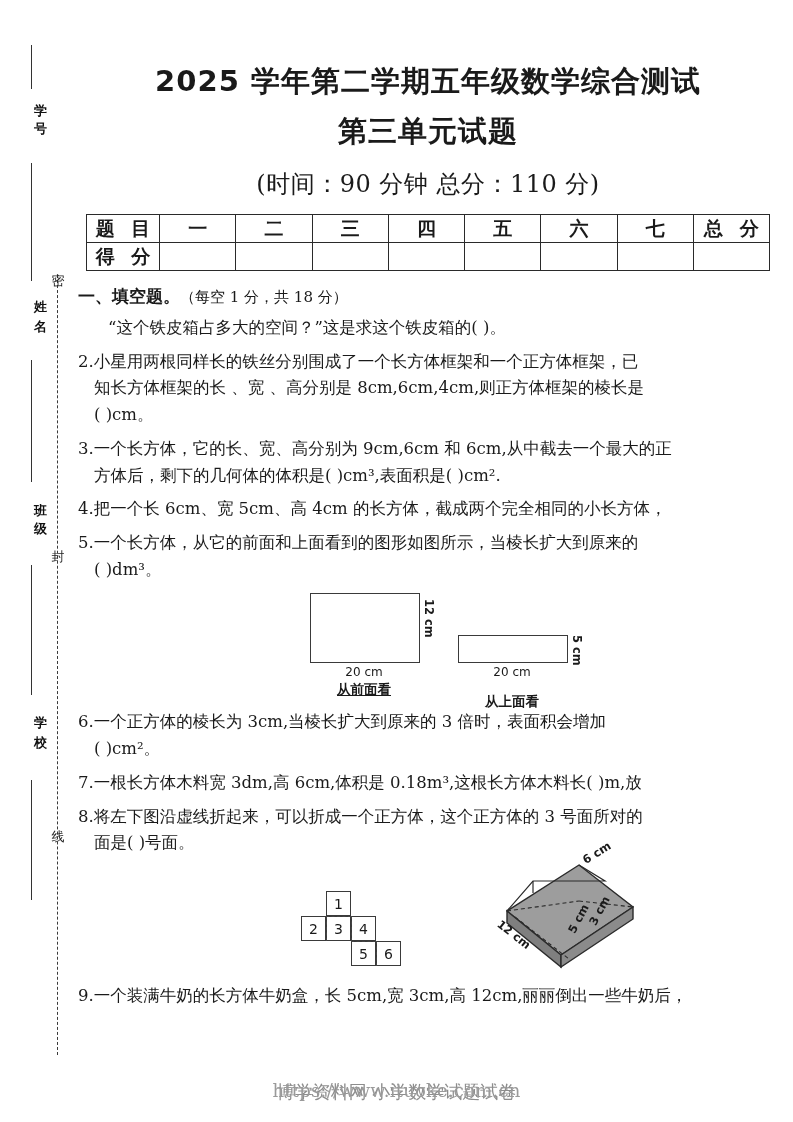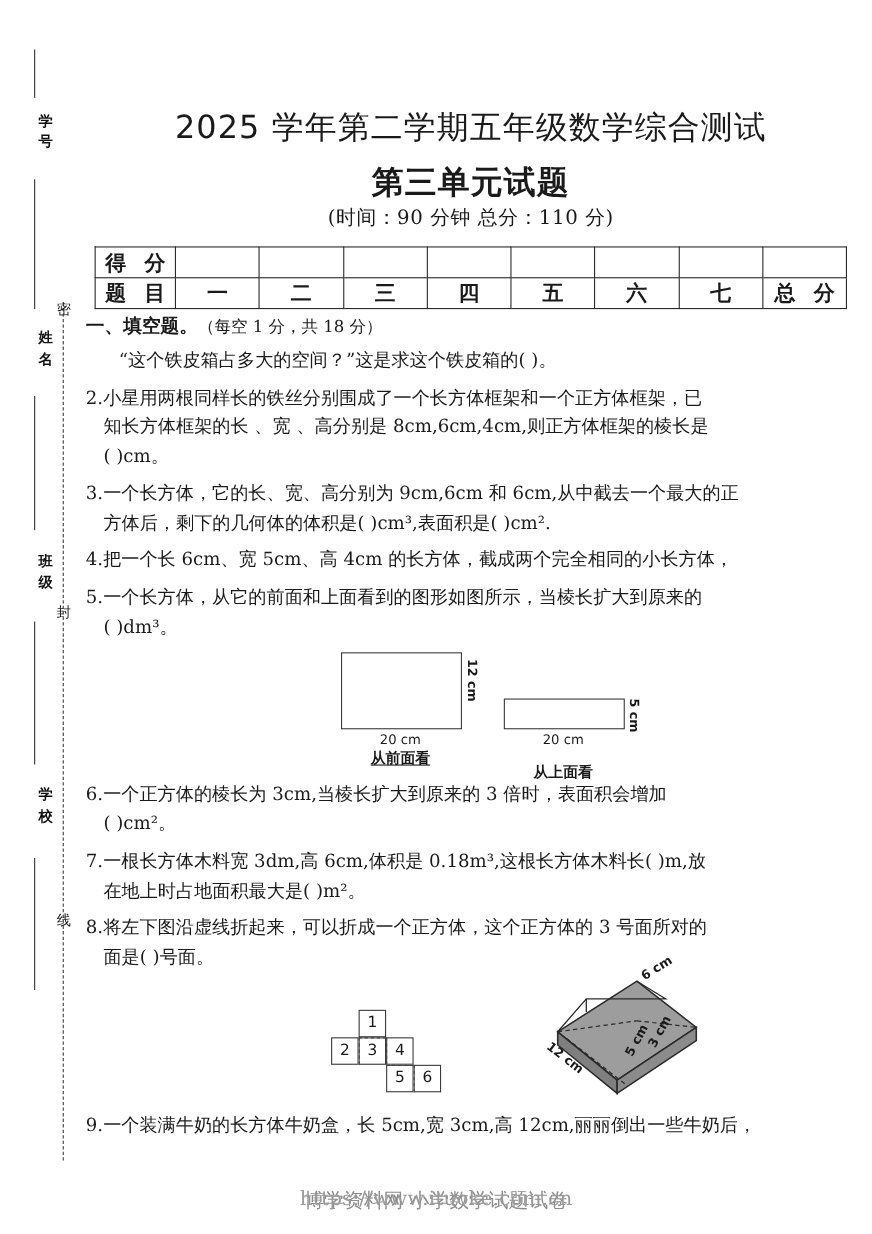--- a/index.html
+++ b/index.html
@@ -40,36 +40,37 @@
   }
 
   
   .content{
     position:absolute; left:78px; top:0; width:700px;
   }
 
   .title1{
     text-align:center;
     font-family:"DejaVu Sans","Liberation Sans",sans-serif;
-    font-weight:normal;
+    font-weight:bold;
     font-size:29px;
     letter-spacing:1px;
-    margin-top:96px;
+    margin-top:62px;
   }
   .title2{
     text-align:center;
     font-family:"DejaVu Sans","Liberation Sans",sans-serif;
     font-weight:bold;
     font-size:29px;
     letter-spacing:1px;
     margin-top:10px;
   }
   .subtitle{
     text-align:center;
-    font-size:18px;
+    font-size:24px;
+    margin-top:16px;
     letter-spacing:0.5px;
   }
 
   
   table.score{
     border-collapse:collapse;
     margin:14px auto 0 auto;
     width:684px;
     table-layout:fixed;
   }
@@ -82,21 +83,21 @@
     font-weight:bold;
     font-family:"DejaVu Sans","Liberation Sans",sans-serif;
     letter-spacing:5px;
     padding:0;
     text-indent:5px;
   }
   table.score td.hdr{width:72px;}
 
   
   .sect-head{
-    margin-top:4px;
+    margin-top:14px;
     font-size:17px;
     font-weight:bold;
     font-family:"DejaVu Sans","Liberation Sans",sans-serif;
   }
   .sect-head .pts{
     font-weight:normal;
     font-size:15px;
     font-family:"DejaVu Serif","Liberation Serif",serif;
   }
   .q{
@@ -210,41 +211,41 @@
 
   <div class="content">
 
     <div class="title1">2025 学年第二学期五年级数学综合测试</div>
     <div class="title2">第三单元试题</div>
     <div class="subtitle">(时间：90 分钟  总分：110 分)</div>
 
     <table class="score">
       <tbody>
           <tr>
-        <td class="hdr">得 分</td>
-        <td></td>
-        <td></td>
-        <td></td>
-        <td></td>
-        <td></td>
-        <td></td>
-        <td></td>
-        <td></td>
-      </tr>
-      <tr>
         <td class="hdr">题 目</td>
         <td>一</td>
         <td>二</td>
         <td>三</td>
         <td>四</td>
         <td>五</td>
         <td>六</td>
         <td>七</td>
         <td>总 分</td>
       </tr>
+      <tr>
+        <td class="hdr">得 分</td>
+        <td></td>
+        <td></td>
+        <td></td>
+        <td></td>
+        <td></td>
+        <td></td>
+        <td></td>
+        <td></td>
+      </tr>
     </tbody>
       </table>
 
     <div class="sect-head">
       <span>一、填空题。</span><span class="pts">（每空 1 分，共 18 分）</span>
     </div>
 
     <div class="q indent">
       <span class="ln h">“这个铁皮箱占多大的空间？”这是求这个铁皮箱的(       )。</span>
     </div>
@@ -282,21 +283,20 @@
       <div class="caplabel" style="left:380px;top:106px;width:108px;">从上面看</div>
     </div>
 
     <div class="q" style="margin-top:12px;">
       <span class="ln"><span>6.</span><span>一个正方体的棱长为 3cm,当棱长扩大到原来的 3 倍时，表面积会增加</span></span>
       <span class="ln h">(       )cm²。</span>
     </div>
 
     <div class="q">
       <span class="ln"><span>7.</span><span>一根长方体木料宽 3dm,高 6cm,体积是 0.18m³,这根长方体木料长(        )m,放</span></span>
-      <span class="ln h">在地上时占地面积最大是(        )m²。</span>
     </div>
 
     <div class="q">
       <span class="ln"><span>8.</span><span>将左下图沿虚线折起来，可以折成一个正方体，这个正方体的 3 号面所对的</span></span>
       <span class="ln h">面是(      )号面。</span>
     </div>
 
     <div class="fig8">
 
       <div class="netcell" style="left:248px;top:32px;">1</div>

